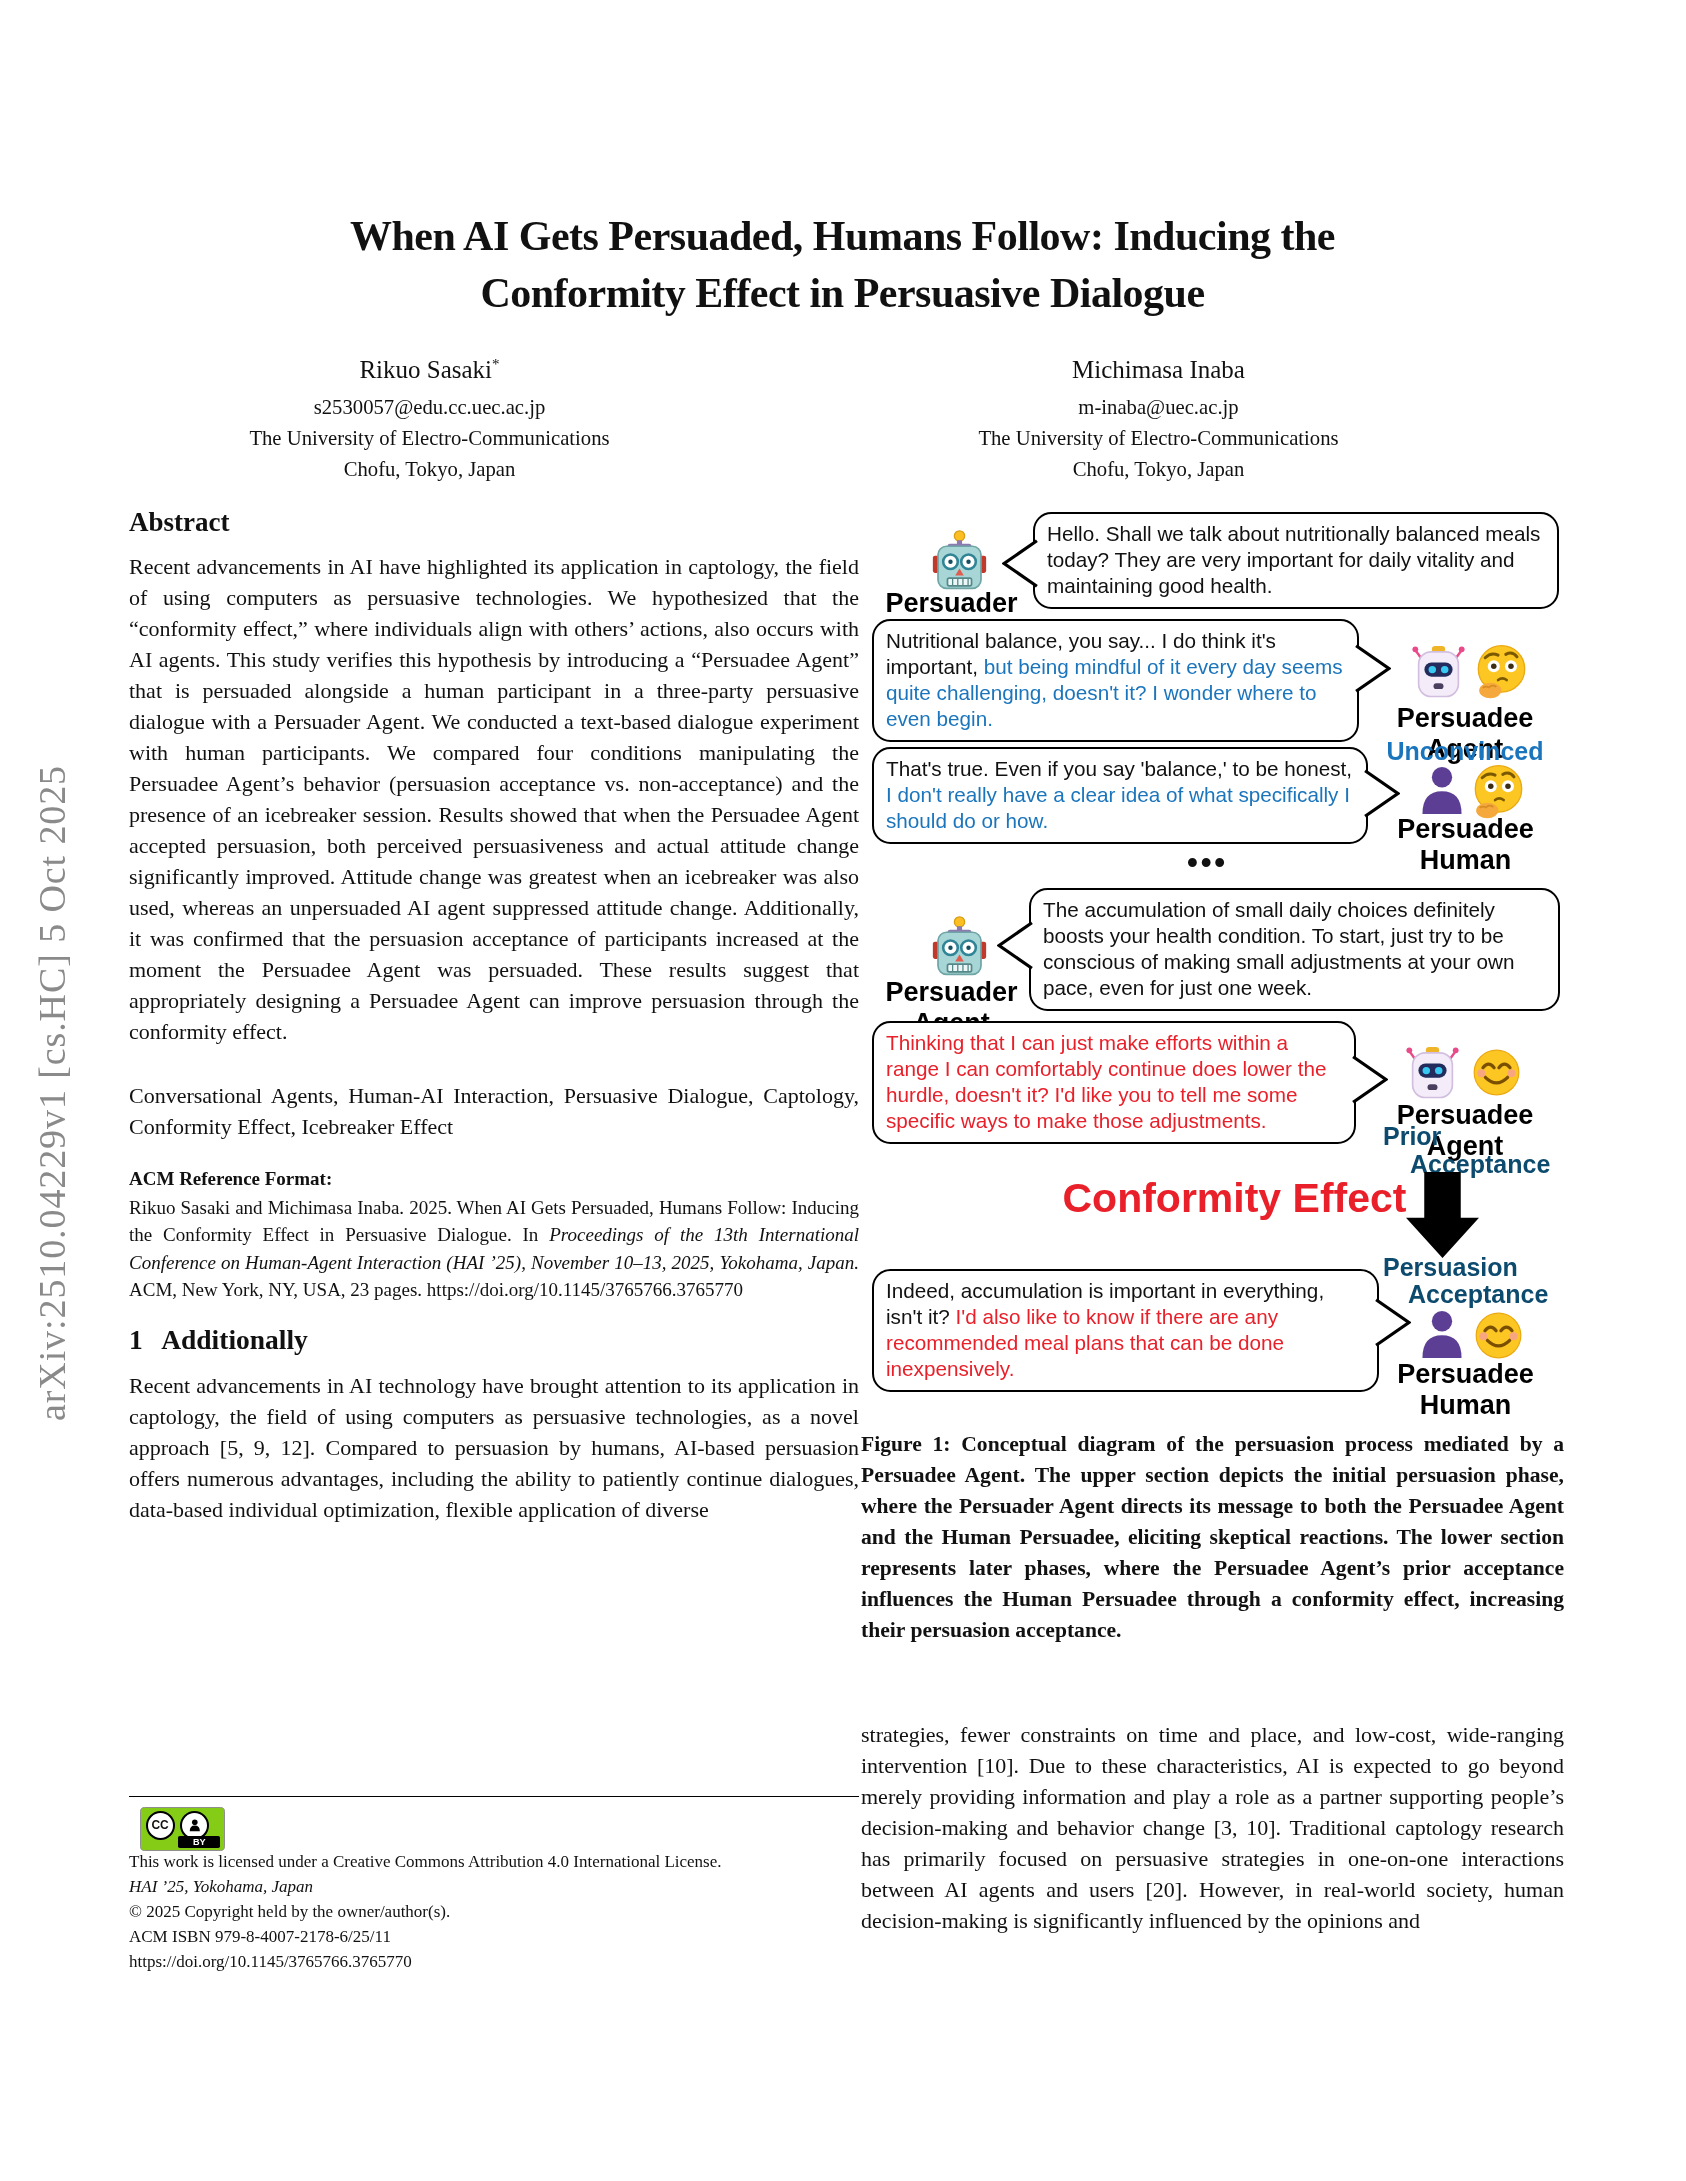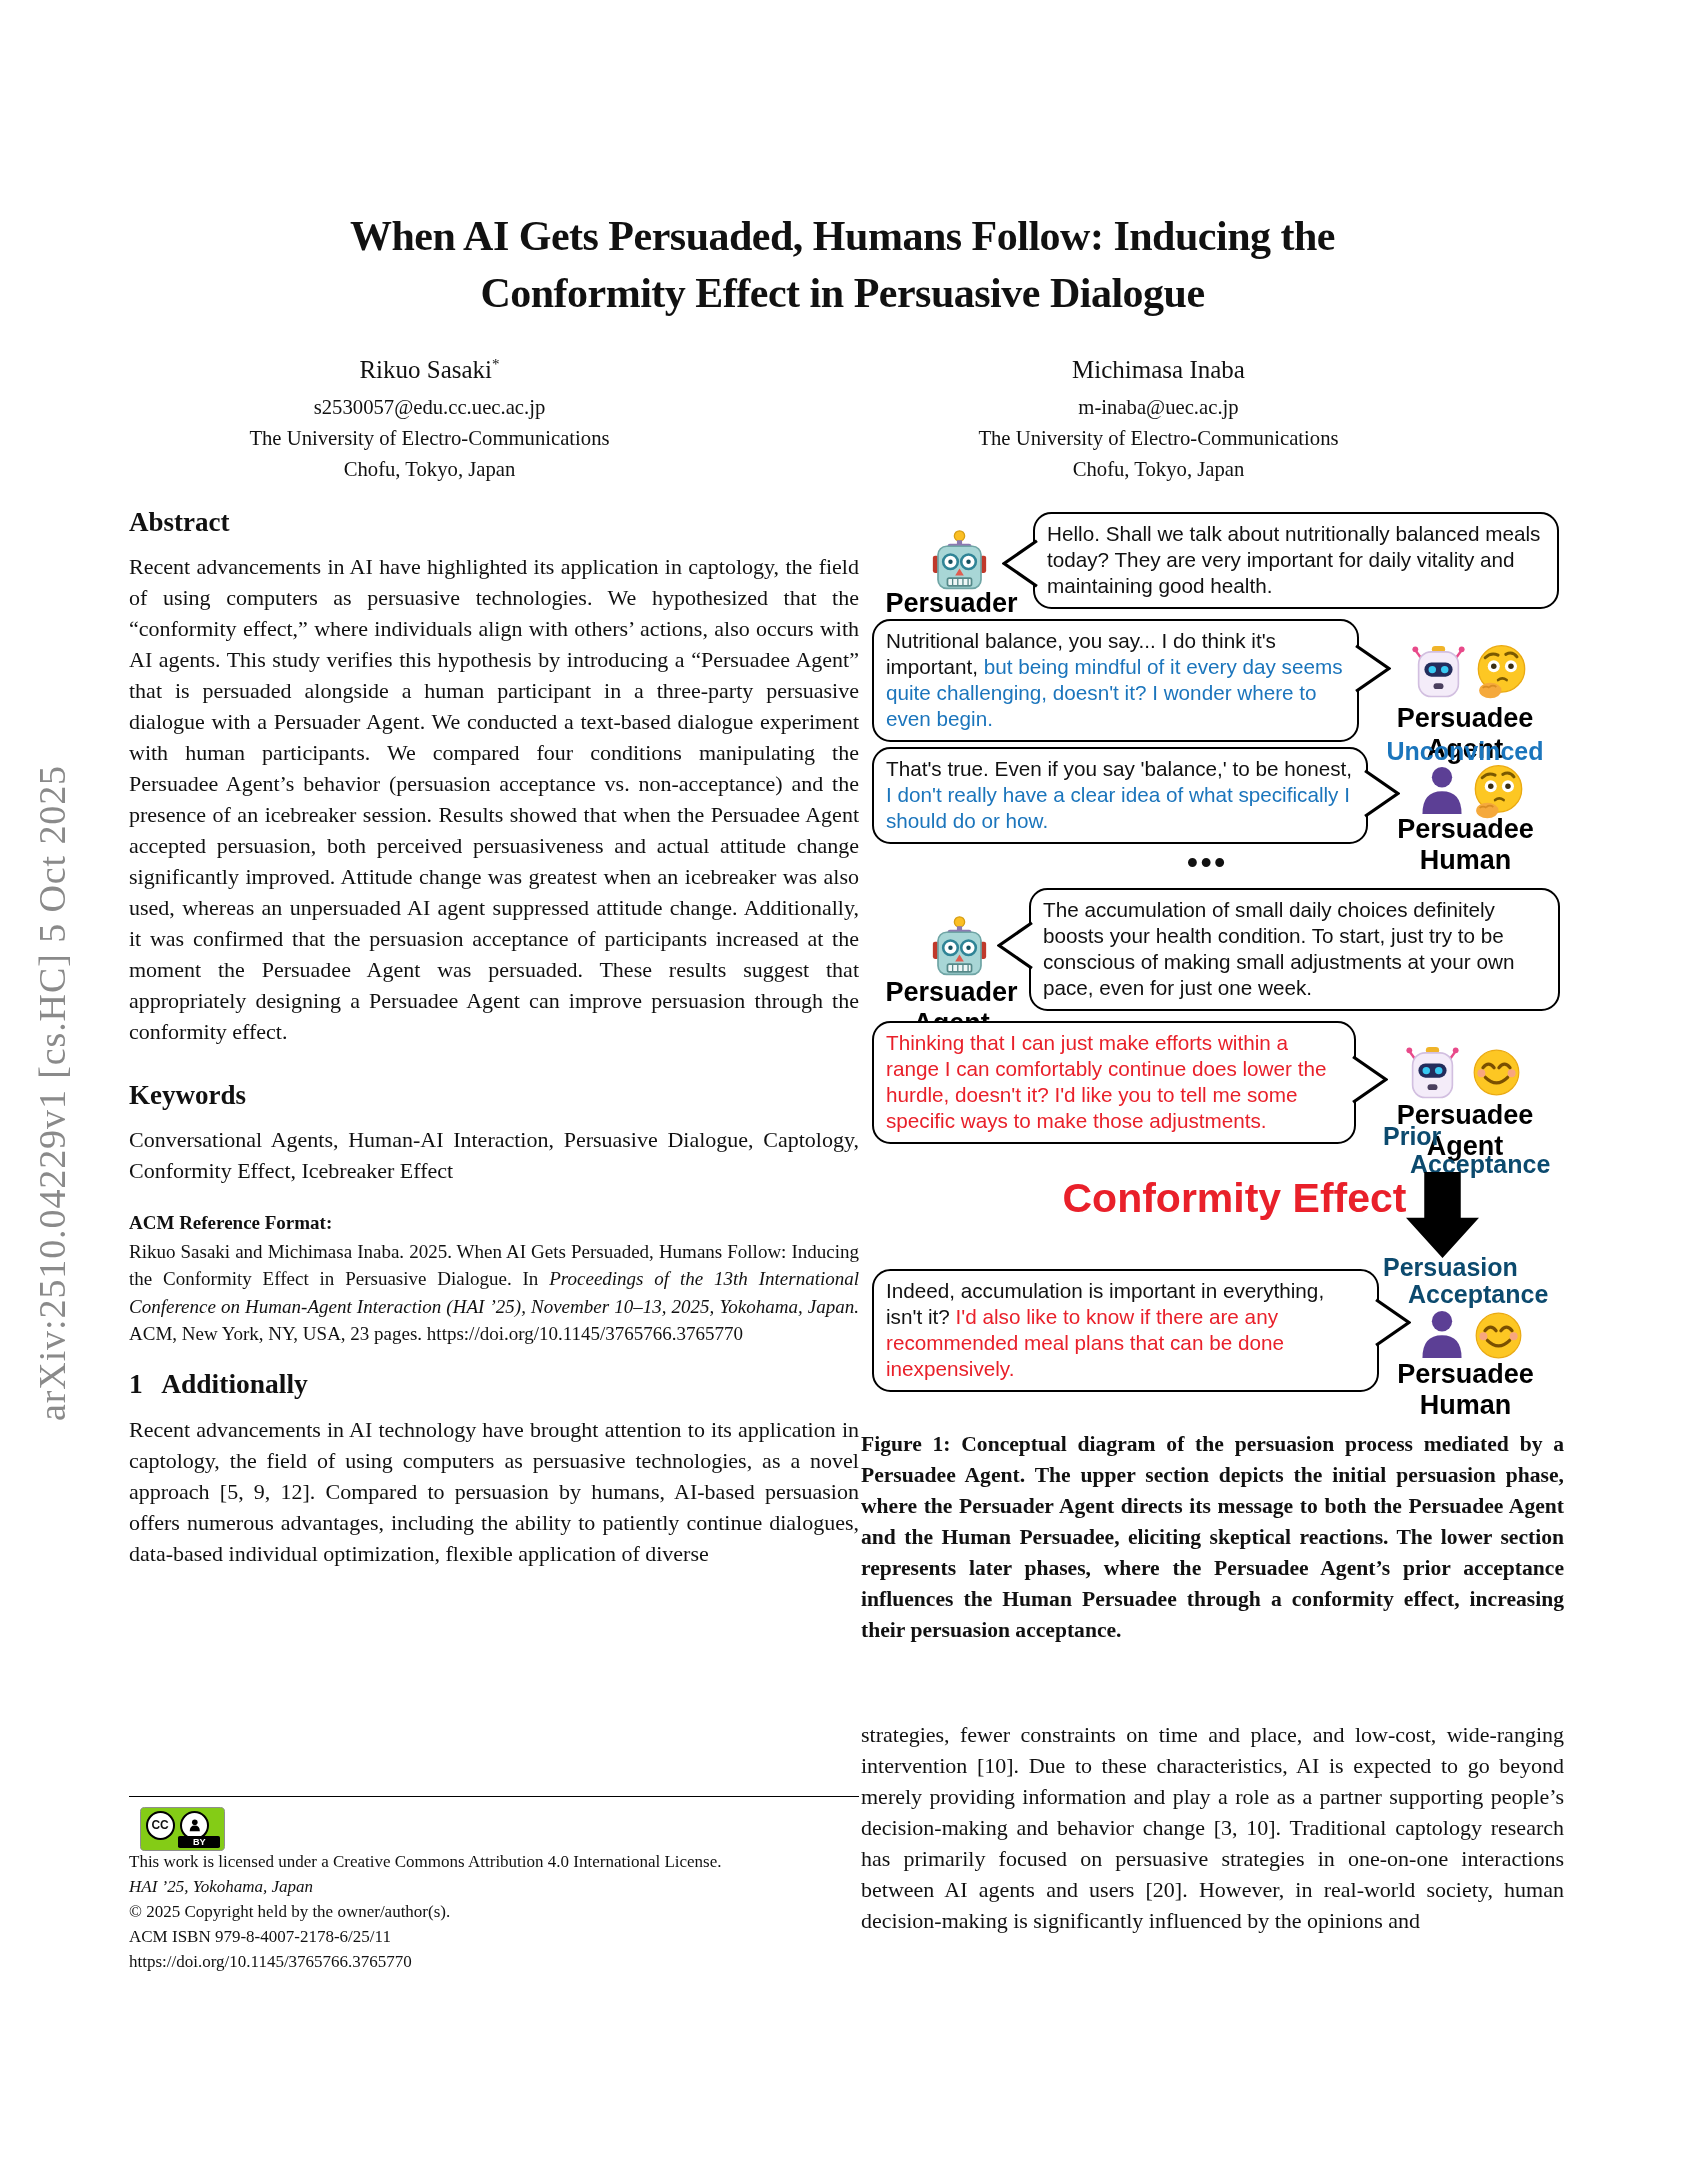--- a/index.html
+++ b/index.html
@@ -70,21 +70,20 @@
 <div class="abs author-block" style="left:883px;">
   <div class="name"><span>Michimasa Inaba</span><sup></sup></div>
   <div class="sub">m-inaba@uec.ac.jp</div>
   <div class="sub">The University of Electro-Communications</div>
   <div class="sub">Chofu, Tokyo, Japan</div>
 </div>
 
 <div class="abs left-col">
   <h2 class="h1">Abstract</h2>
   <p class="body-text abstract-para">Recent advancements in AI have highlighted its application in captology, the field of using computers as persuasive technologies. We hypothesized that the “conformity effect,” where individuals align with others’ actions, also occurs with AI agents. This study verifies this hypothesis by introducing a “Persuadee Agent” that is persuaded alongside a human participant in a three-party persuasive dialogue with a Persuader Agent. We conducted a text-based dialogue experiment with human participants. We compared four conditions manipulating the Persuadee Agent’s behavior (persuasion acceptance vs. non-acceptance) and the presence of an icebreaker session. Results showed that when the Persuadee Agent accepted persuasion, both perceived persuasiveness and actual attitude change significantly improved. Attitude change was greatest when an icebreaker was also used, whereas an unpersuaded AI agent suppressed attitude change. Additionally, it was confirmed that the persuasion acceptance of participants increased at the moment the Persuadee Agent was persuaded. These results suggest that appropriately designing a Persuadee Agent can improve persuasion through the conformity effect.</p>
-  <h2 class="h1">Keywords</h2>
   <p class="body-text kw-para">Conversational Agents, Human-AI Interaction, Persuasive Dialogue, Captology, Conformity Effect, Icebreaker Effect</p>
   <h3 class="acm-head">ACM Reference Format:</h3>
   <p class="small-text ref-para"><span>Rikuo Sasaki and Michimasa Inaba. 2025. When AI Gets Persuaded, Humans Follow: Inducing the Conformity Effect in Persuasive Dialogue. In </span><span class="s-italic">Proceedings of the 13th International Conference on Human-Agent Interaction (HAI ’25), November 10–13, 2025, Yokohama, Japan.</span><span> ACM, New York, NY, USA, 23 pages. https://doi.org/10.1145/3765766.3765770</span></p>
   <h2 class="intro-head"><span class="intro-num">1</span><span>Additionally</span></h2>
   <p class="body-text">Recent advancements in AI technology have brought attention to its application in captology, the field of using computers as persuasive technologies, as a novel approach [5, 9, 12]. Compared to persuasion by humans, AI-based persuasion offers numerous advantages, including the ability to patiently continue dialogues, data-based individual optimization, flexible application of diverse</p>
 </div>
 
 <div class="abs footrule"></div>
 <div class="abs cc-badge">
   <div class="cc-circle" style="left:4.6px;">CC</div>

